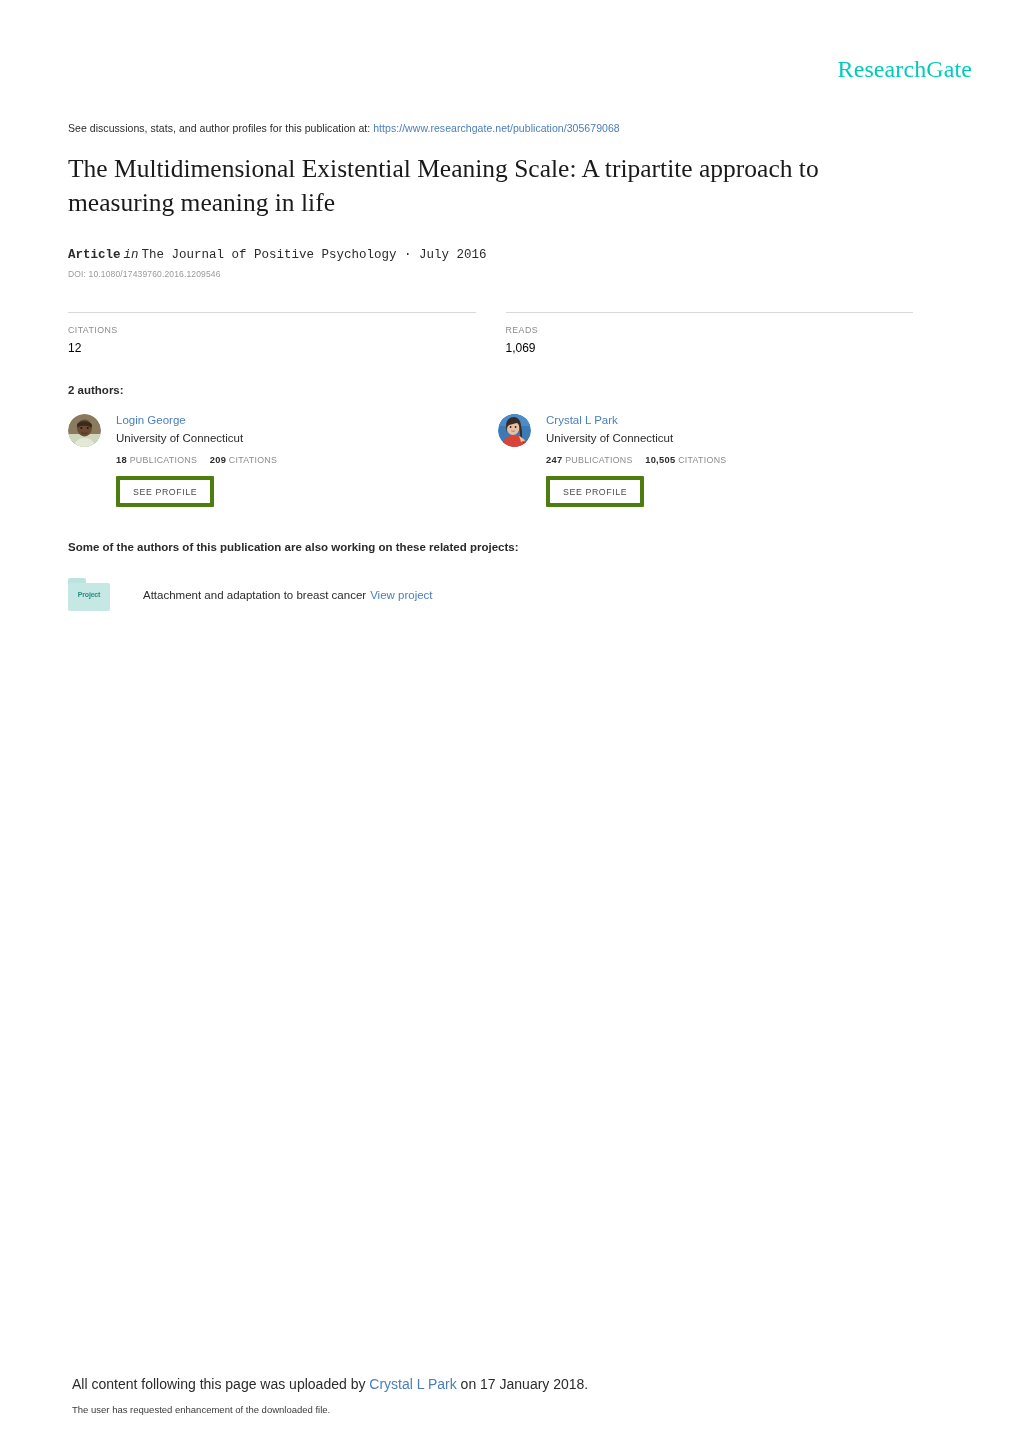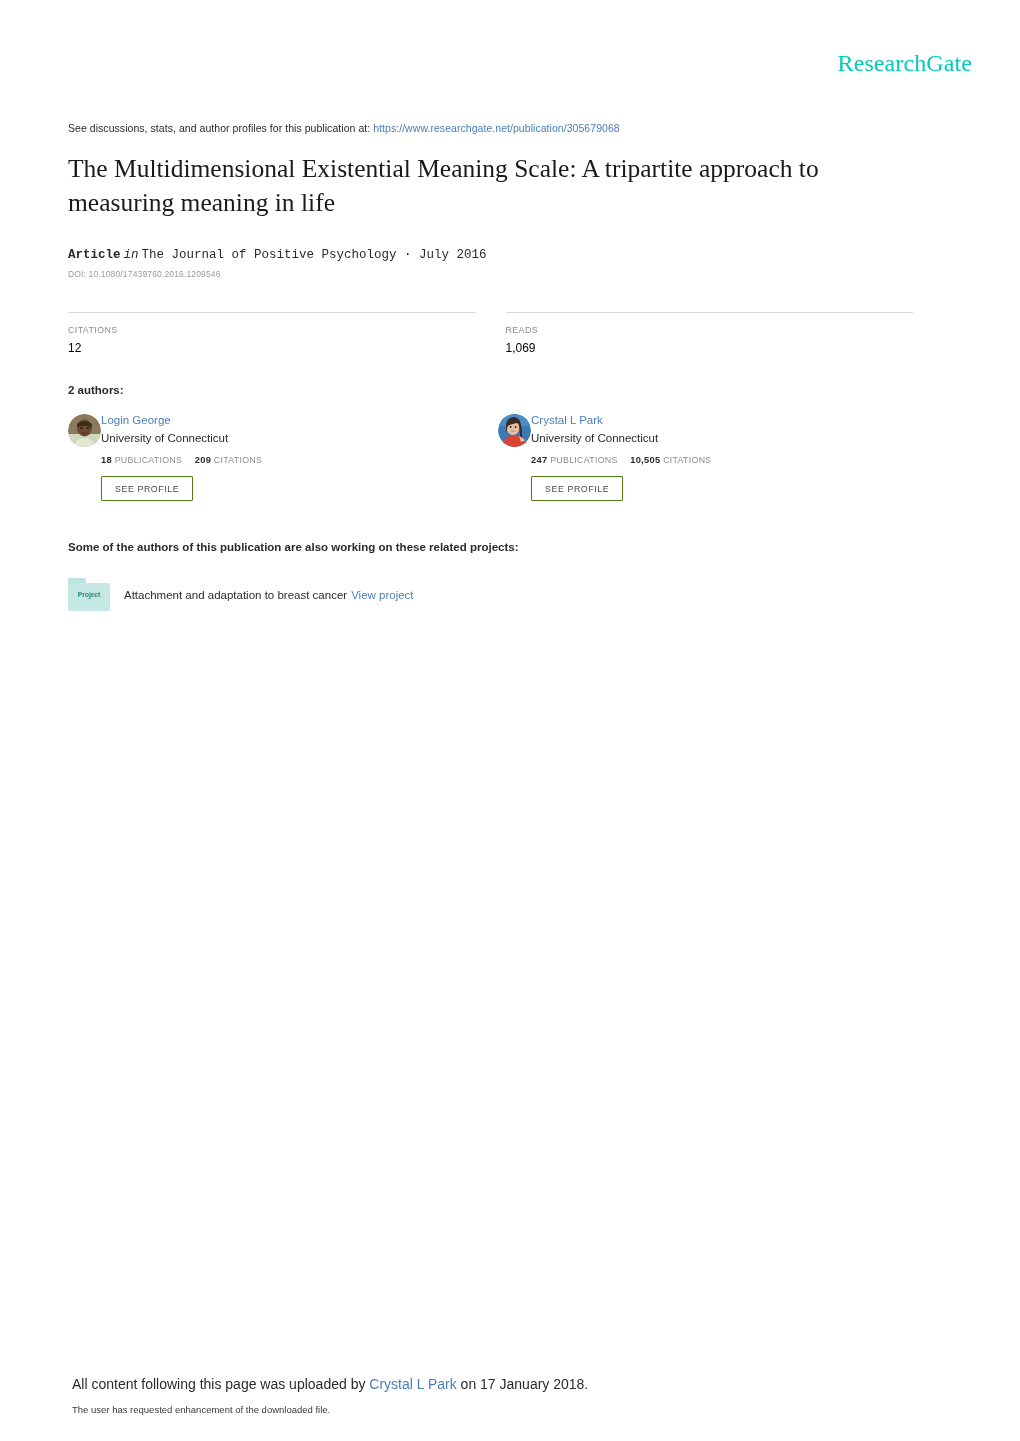--- a/index.html
+++ b/index.html
@@ -18,21 +18,21 @@
     width: 1020px;
     height: 1441px;
     background: #ffffff;
     overflow: hidden;
     margin: 0 auto;
   }
 
   
   .rg-logo {
     position: absolute;
-    top: 50px;
+    top: 56px;
     right: 48px;
     font-family: "Liberation Serif", serif;
     font-size: 24px;
     letter-spacing: 0.1px;
     color: #00ccbb;
     white-space: nowrap;
   }
 
   
   .discuss-line {
@@ -144,20 +144,21 @@
     width: 33px;
     height: 33px;
     border-radius: 50%;
     flex: 0 0 33px;
     margin-top: 3px;
     overflow: hidden;
     position: relative;
   }
   .avatar svg { display: block; }
   .author-body {
+    margin-left: 15px;
     padding-top: 1px;
   }
   .author-name {
     font-size: 11.5px;
     color: #4a7ebb;
     text-decoration: none;
     display: block;
     line-height: 16px;
   }
   .author-affil {
@@ -176,21 +177,21 @@
   }
   .author-stats b {
     color: #2b2b2b;
     font-size: 9.3px;
   }
   .author-stats .gap { display: inline-block; width: 7px; }
   .see-profile {
     display: inline-block;
     margin-top: 11px;
     padding: 7px 13px 6px 13px;
-    border: 1px solid #4d7c0f;
+    border: 4px solid #4d7c0f;
     background: #ffffff;
     font-size: 8.8px;
     letter-spacing: 0.6px;
     color: #4a4a4a;
     font-family: "Liberation Sans", sans-serif;
     cursor: pointer;
     border-radius: 1px;
   }
 
   
@@ -201,20 +202,21 @@
     font-size: 11.5px;
     font-weight: bold;
     color: #2b2b2b;
   }
   .project-row {
     position: absolute;
     left: 68px;
     top: 578px;
     display: flex;
     align-items: center;
+    gap: 19px;
   }
   .project-icon {
     position: relative;
     width: 42px;
     height: 33px;
     flex: 0 0 42px;
   }
   .project-icon .tab {
     position: absolute;
     left: 0; top: 0;

